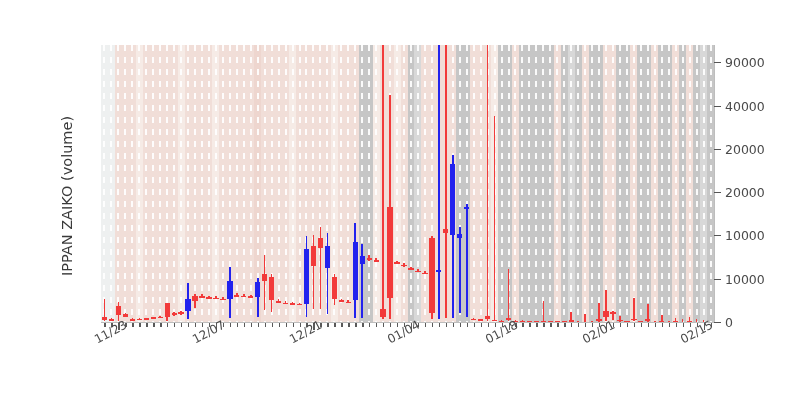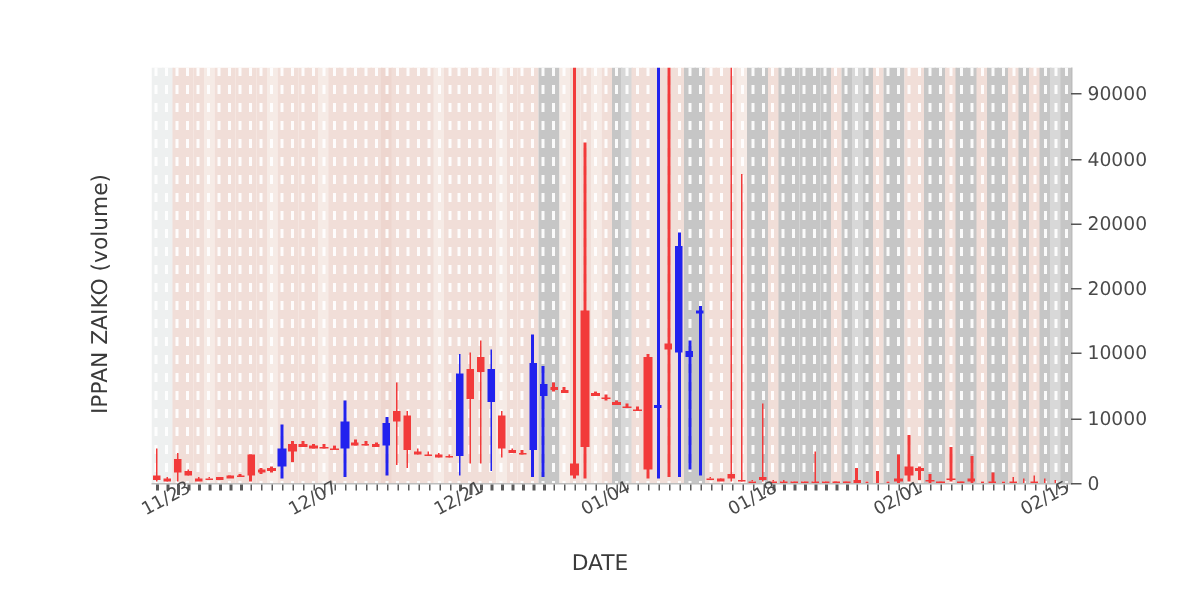--- a/index.html
+++ b/index.html
@@ -485,21 +485,20 @@
       <div class="xt minor" style="left: 560.76px;"></div>
       <div class="xt minor" style="left: 567.72px;"></div>
       <div class="xt minor" style="left: 574.69px;"></div>
       <div class="xt minor" style="left: 581.65px;"></div>
       <div class="xt minor" style="left: 588.62px;"></div>
       <div class="xt minor" style="left: 595.59px;"></div>
       <div class="xt major" style="left: 602.55px;"></div>
       <div class="xt minor" style="left: 609.52px;"></div>
     </div>
 
-  <div id="xtitle">DATE</div>
   <div id="ytitle">IPPAN ZAIKO (volume)</div>
 
 <div class="xlab" style="left: 92.4148px; top: 334px;">11/23</div>
     <div class="xlab" style="left: 189.937px; top: 334px;">12/07</div>
     <div class="xlab" style="left: 287.46px; top: 334px;">12/21</div>
     <div class="xlab" style="left: 384.983px; top: 334px;">01/04</div>
     <div class="xlab" style="left: 482.506px; top: 334px;">01/18</div>
     <div class="xlab" style="left: 580.028px; top: 334px;">02/01</div>
     <div class="xlab" style="left: 677.551px; top: 334px;">02/15</div>
   </div>

